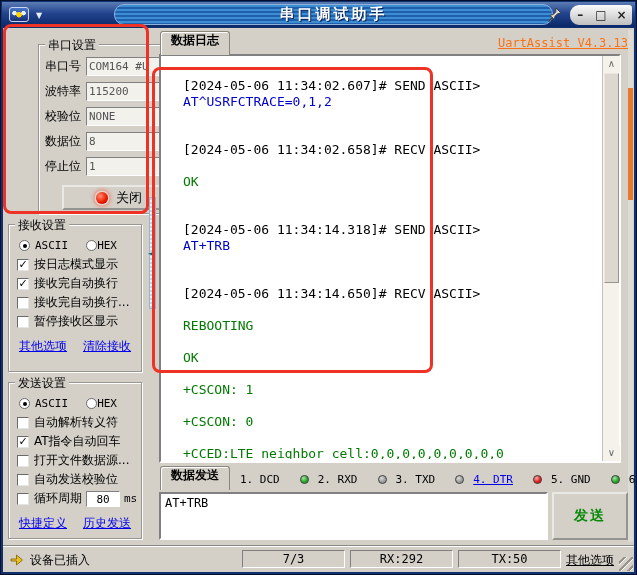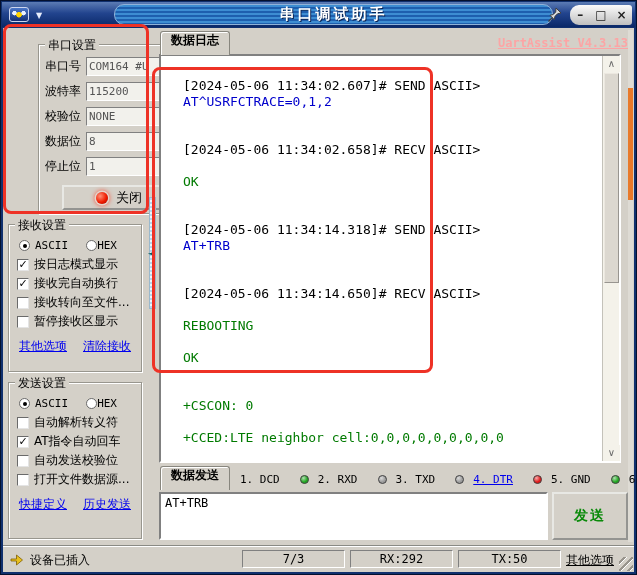--- a/index.html
+++ b/index.html
@@ -72,21 +72,21 @@
     background:repeating-linear-gradient(180deg,#b8d6ec 0 2px,#eef6fc 2px 4px);border:1px solid #9ab8cc;}
   .split-arrow{position:absolute;left:-2px;top:50px;font-size:9px;color:#0b5c5c;line-height:10px;}
 
   
   .tab{position:absolute;background:#d4d0c8;border:1px solid #88867e;border-bottom:none;
     border-radius:3px 3px 0 0;box-shadow:inset 1px 1px 0 #fff;
     display:flex;align-items:flex-start;padding:0 10px;font-size:12px;font-weight:bold;color:#000;z-index:3;}
   .tab-log{left:160px;top:31px;height:24px;}
   .tab-send{left:160px;top:466px;height:24px;}
   .version{position:absolute;right:9px;top:36px;font-family:"DejaVu Sans Mono",monospace;
-    font-size:12px;font-weight:bold;color:#fca5a5;text-decoration:underline;}
+    font-size:12px;font-weight:normal;color:#f97316;text-decoration:underline;}
   .logbox{position:absolute;left:159px;top:54px;width:462px;height:409px;background:#fff;
     border:2px solid;border-color:#808080 #ffffff #ffffff #808080;z-index:1;}
   .loglines{position:absolute;left:0;top:0;right:19px;bottom:2px;overflow:hidden;padding:22px 0 0 22px;}
   .lline{font-family:"DejaVu Sans Mono",monospace;font-size:13px;line-height:16px;color:#000;white-space:pre;}
   .lline.s{color:#0000cc;}
   .lline.r{color:#007a00;}
   .vscroll{position:absolute;right:0;top:0;bottom:0;width:17px;background:#f4f2ea;border-left:1px solid #c4c2ba;}
   .sarrow{position:absolute;left:0;width:17px;height:16px;background:#f4f2ea;color:#6a6a6a;
     font-size:10px;text-align:center;line-height:15px;}
   .sarrow.up{top:0;}
@@ -217,21 +217,21 @@
         <div class="crow">
           <span class="cbox">✓</span>
           <span class="clabel">按日志模式显示</span>
         </div>
         <div class="crow">
           <span class="cbox">✓</span>
           <span class="clabel">接收完自动换行</span>
         </div>
         <div class="crow">
           <span class="cbox"></span>
-          <span class="clabel">接收转向至文件...</span>
+          <span class="clabel">接收完自动换行...</span>
         </div>
         <div class="crow">
           <span class="cbox"></span>
           <span class="clabel">暂停接收区显示</span>
         </div>
       </div>
     <div class="glinks" id="recv-links">
         <a class="glink">其他选项</a>
         <a class="glink">清除接收</a>
       </div>
@@ -250,27 +250,33 @@
         <div class="crow">
           <span class="cbox"></span>
           <span class="clabel">自动解析转义符</span>
         </div>
         <div class="crow">
           <span class="cbox">✓</span>
           <span class="clabel">AT指令自动回车</span>
         </div>
         <div class="crow">
           <span class="cbox"></span>
+          <span class="clabel">打开文件数据源...</span>
+        </div>
+        <div class="crow">
+          <span class="cbox"></span>
           <span class="clabel">自动发送校验位</span>
         </div>
-        <div class="crow">
-          <span class="cbox"></span>
-          <span class="clabel">打开文件数据源...</span>
-        </div>
-      </div>
+      </div>
+    <div class="crow">
+      <span class="cbox"></span>
+      <span class="clabel">循环周期</span>
+      <span class="cycin">80</span>
+      <span class="unit">ms</span>
+    </div>
     <div class="glinks" id="send-links">
         <a class="glink">快捷定义</a>
         <a class="glink">历史发送</a>
       </div>
   </div>
 
   <div class="splitter">
     <span class="split-arrow">◄</span>
   </div>
 
@@ -293,20 +299,21 @@
         <div class="lline m">[2024-05-06 11:34:14.318]# SEND ASCII&gt;</div>
         <div class="lline s">AT+TRB</div>
         <div class="lline m">&nbsp;</div>
         <div class="lline m">&nbsp;</div>
         <div class="lline m">[2024-05-06 11:34:14.650]# RECV ASCII&gt;</div>
         <div class="lline m">&nbsp;</div>
         <div class="lline r">REBOOTING</div>
         <div class="lline m">&nbsp;</div>
         <div class="lline r">OK</div>
         <div class="lline m">&nbsp;</div>
+        <div class="lline r">+CSCON: 1</div>
         <div class="lline m">&nbsp;</div>
         <div class="lline r">+CSCON: 0</div>
         <div class="lline m">&nbsp;</div>
         <div class="lline r">+CCED:LTE neighbor cell:0,0,0,0,0,0,0,0,0</div>
       </div>
     <div class="vscroll">
       <div class="sarrow up">∧</div>
       <div class="sthumb"></div>
       <div class="sarrow down">∨</div>
     </div>

